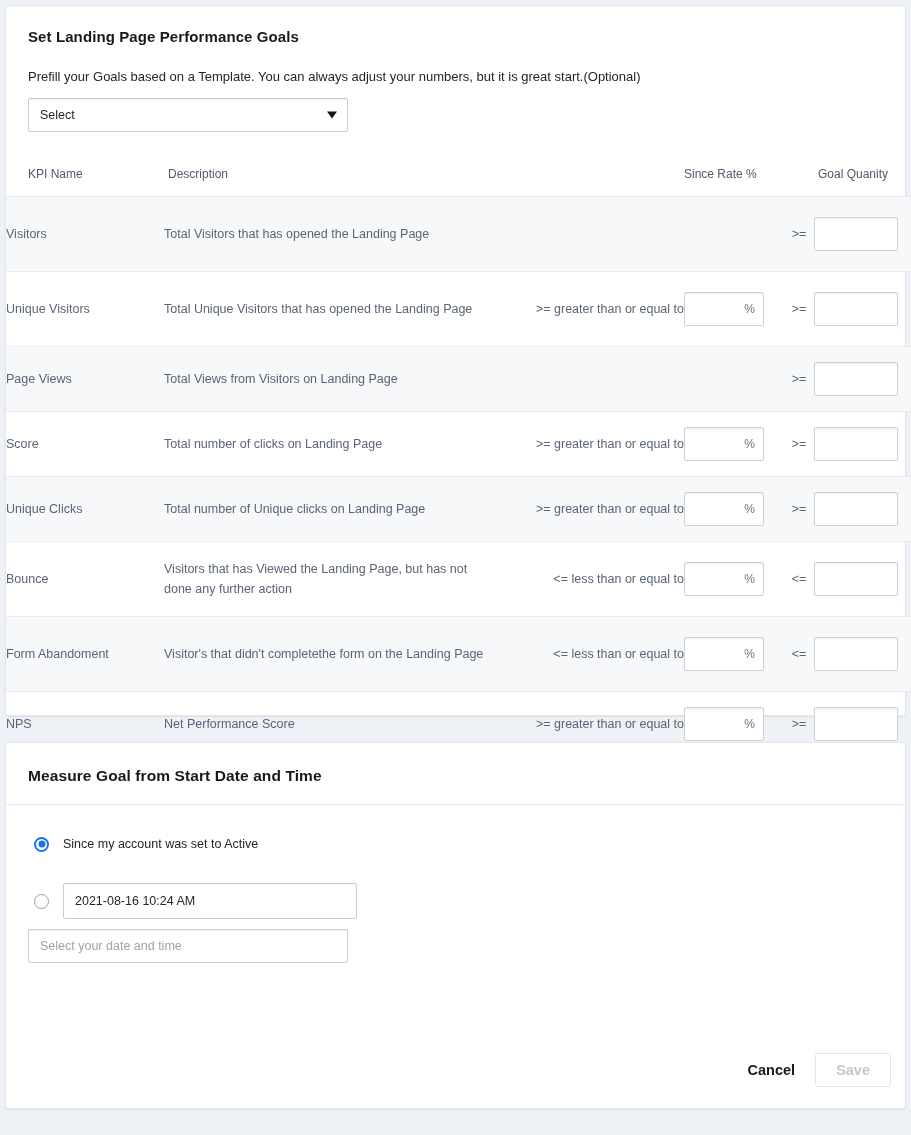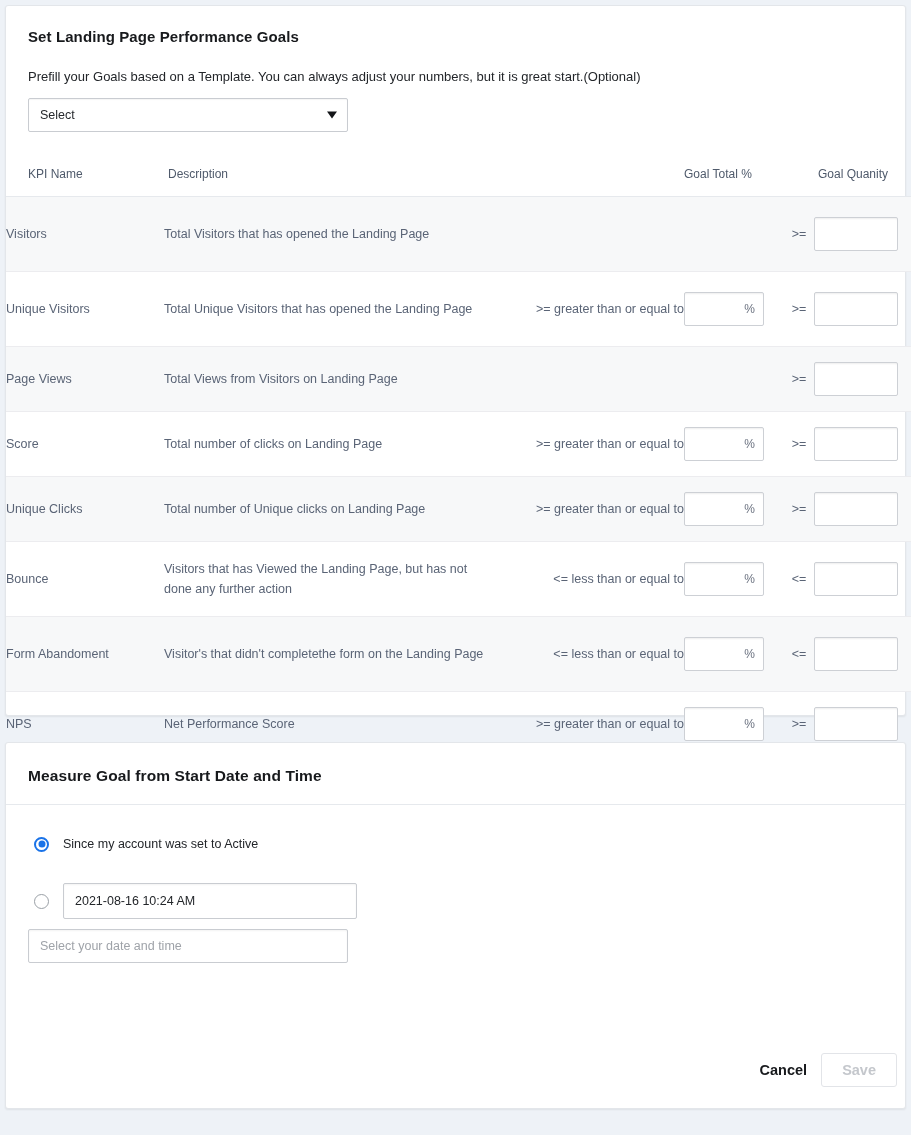--- a/index.html
+++ b/index.html
@@ -220,36 +220,37 @@
     display: flex;
     align-items: center;
     padding: 0 11px;
     font-size: 12.5px;
     color: #9fa3a9;
   }
 
   
   .footer {
     position: absolute;
-    right: 14px;
+    right: 20px;
     bottom: 48px;
     display: flex;
     align-items: center;
   }
   .btn-cancel {
     font-size: 14.5px;
     font-weight: bold;
     color: #17191c;
     background: transparent;
     border: none;
     padding: 8px 14px;
     cursor: pointer;
     font-family: "Liberation Sans", sans-serif;
   }
   .btn-save {
+    margin-left: 6px;
     font-size: 14.5px;
     font-weight: bold;
     color: #c4c7cc;
     background: #fff;
     border: 1px solid #e2e4e8;
     border-radius: 3px;
     padding: 8px 20px;
     font-family: "Liberation Sans", sans-serif;
   }
 </style>
@@ -278,21 +279,21 @@
           <col class="col-op">
         <col class="col-rate">
           <col class="col-eq">
           <col class="col-qty">
       </colgroup>
       <thead>
         <tr>
           <th class="col-kpi">KPI Name</th>
           <th>Description</th>
           <th></th>
-          <th class="h-rate">Goal Total %</th>
+          <th class="h-rate">Since Rate %</th>
           <th></th>
           <th class="h-qty">Goal Quanity</th>
         </tr>
       </thead>
       <tbody id="kpi-body">
           <tr class="alt tall">
             <td class="kpi-name">Visitors</td>
             <td class="kpi-desc">Total Visitors that has opened the Landing Page</td>
             <td class="kpi-op"></td>
             <td class="kpi-rate"></td>

